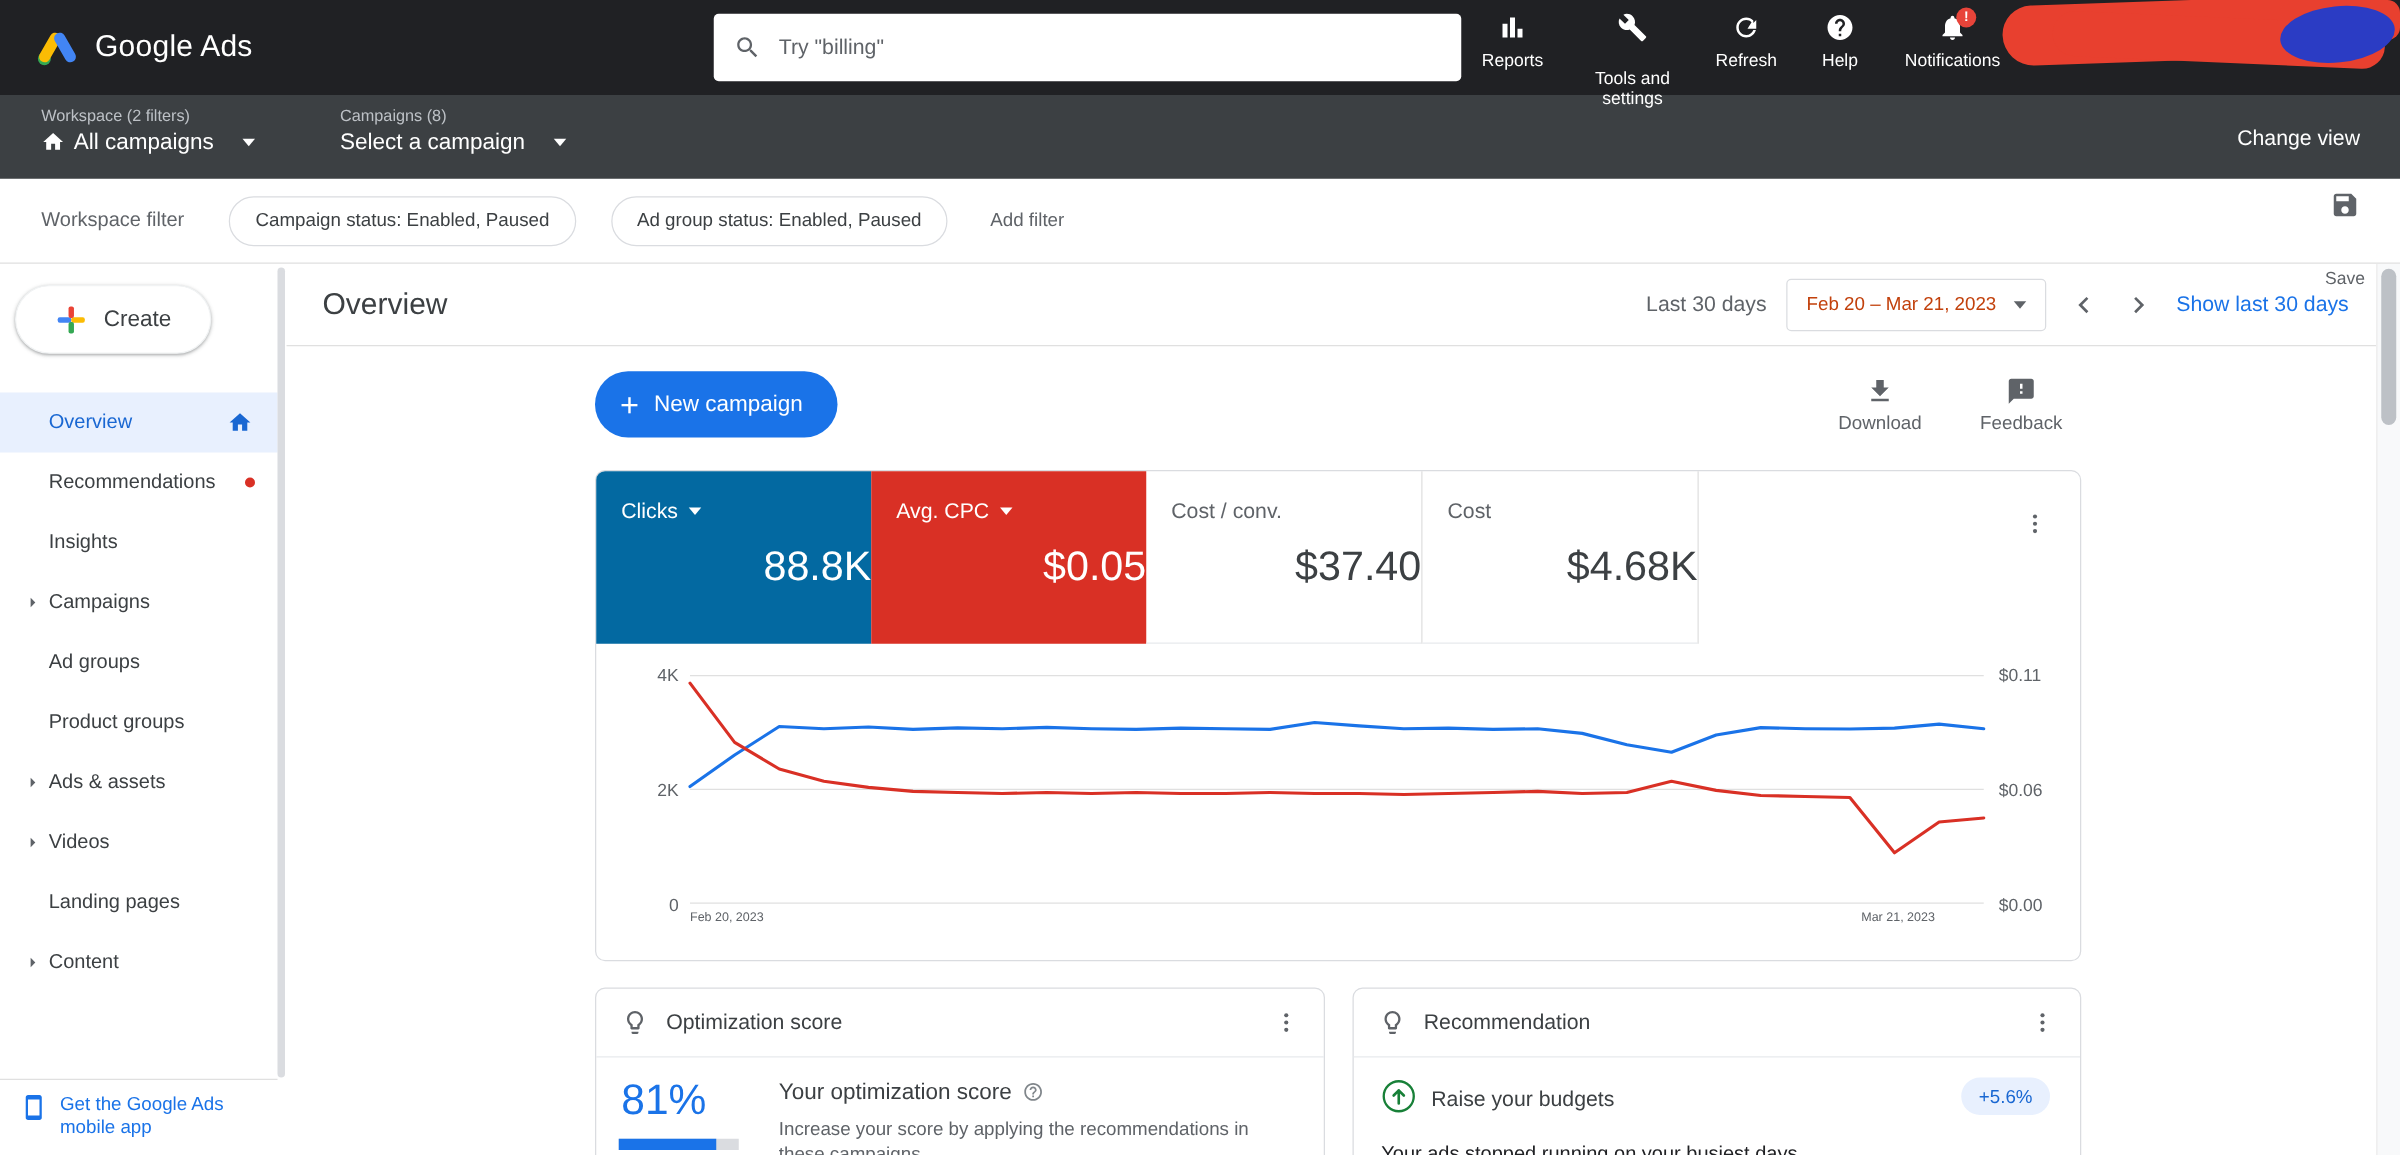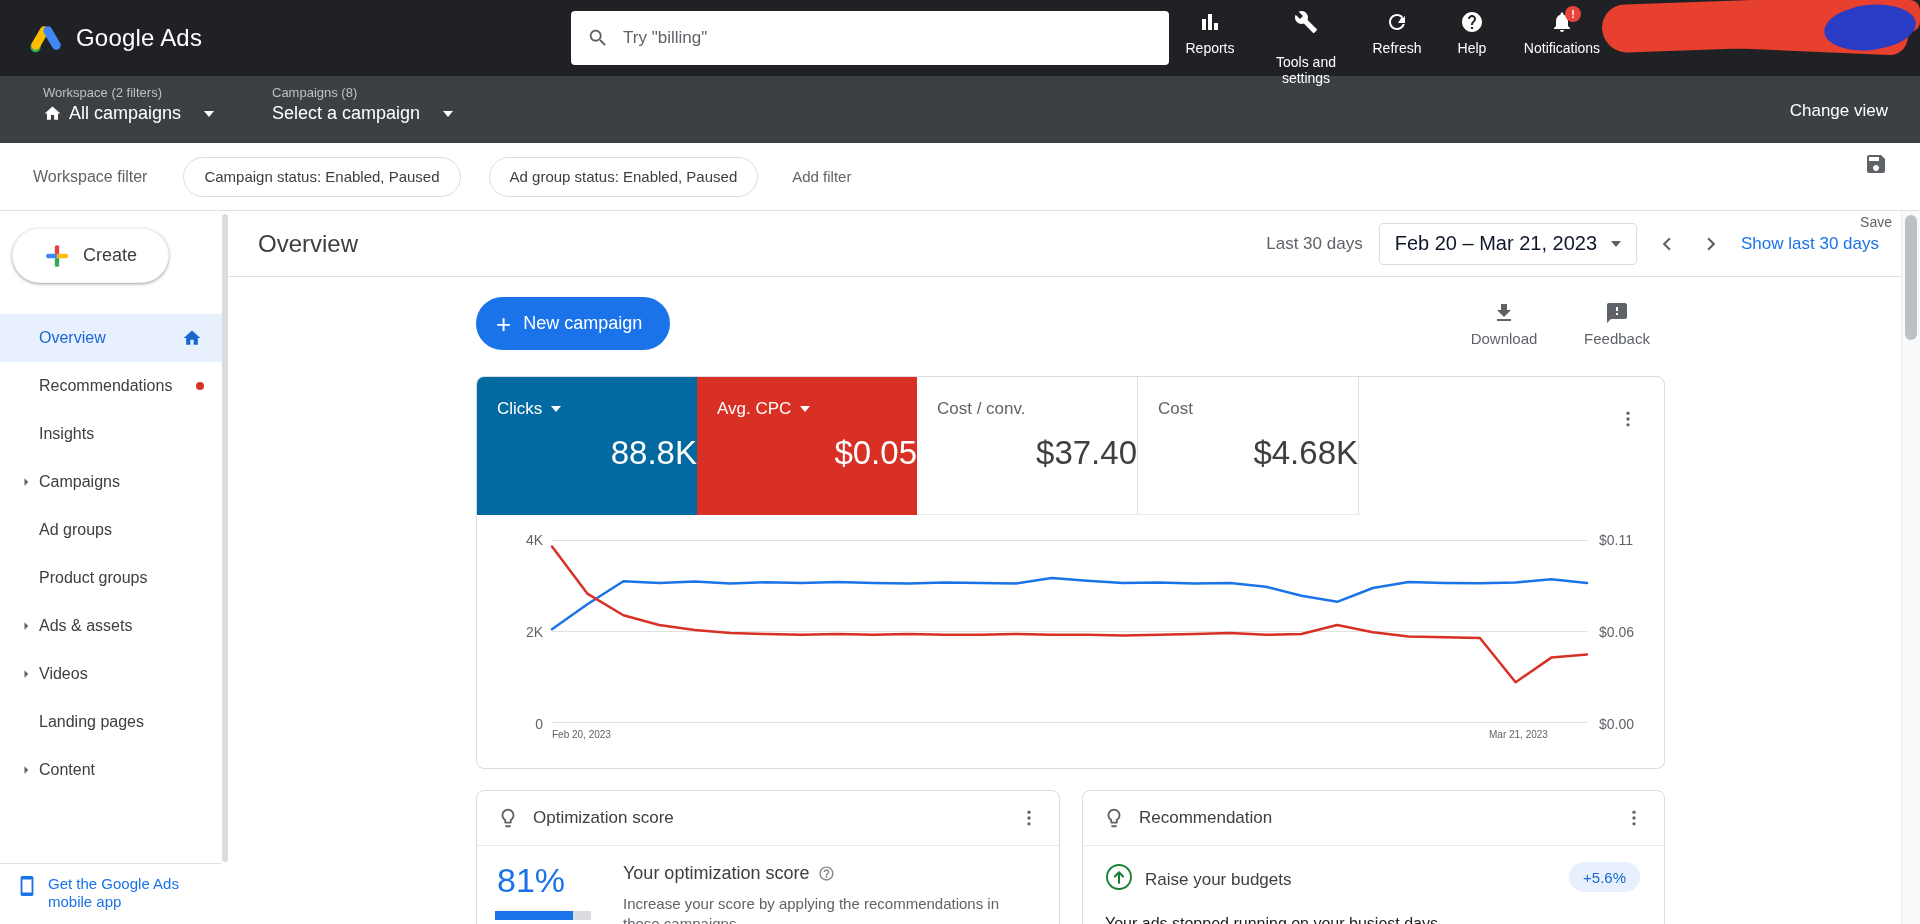--- a/index.html
+++ b/index.html
@@ -73,21 +73,21 @@
   .side-footer .txt { font-size: 15px; color: #1a73e8; line-height: 18px; width: 140px; }
 
   
   .content { position: absolute; top: 211px; left: 229px; width: 1672px; bottom: 0; background: #fff; overflow: hidden; }
   .content-header { position: absolute; top: 0; left: 0; right: 0; height: 66px; border-bottom: 1px solid #e0e0e0;
                     display: flex; align-items: center; background: #fff; }
   .page-title { margin-left: 29px; font-size: 24px; color: #3c4043; }
   .header-right { margin-left: auto; margin-right: 22px; display: flex; align-items: center; gap: 16px; }
   .date-preset { font-size: 17px; color: #5f6368; }
   .datebox { height: 42px; border: 1px solid #dadce0; border-radius: 4px; display: flex; align-items: center;
-             padding: 0 15px; gap: 14px; font-size: 20px; color: #0f172a; cursor: pointer; justify-content: center; }
+             padding: 0 15px; gap: 14px; font-size: 15px; color: #c2410c; cursor: pointer; justify-content: center; }
   .datebox .caret-down { color: #5f6368; }
   .nav-chevron { width: 28px; height: 28px; display: flex; align-items: center; justify-content: center; cursor: pointer; }
   .show-link { font-size: 17px; color: #1a73e8; cursor: pointer; }
 
   .new-campaign { position: absolute; left: 247px; top: 86px; height: 53px; padding: 0 28px 0 20px; border-radius: 27px;
                   background: #1a73e8; color: #fff; display: flex; align-items: center; gap: 12px; font-size: 18px;
                   cursor: pointer; border: none; }
   .new-campaign .plus { font-size: 26px; line-height: 26px; font-weight: normal; }
   .icon-action { position: absolute; display: flex; flex-direction: column; align-items: center; gap: 5px; cursor: pointer; width: 90px; }
   .icon-action .lbl { font-size: 15px; color: #5f6368; }
@@ -206,21 +206,21 @@
     </div>
   </div>
 
   <div class="redact-red1"></div>
   <div class="redact-red2"></div>
   <div class="redact-red3"></div>
   <div class="redact-blue"></div>
 </div>
 
 <div class="navbar">
-  <div class="nav-block" style="left:33px;margin-left:10px;">
+  <div class="nav-block" style="left:33px;">
     <span class="nav-eyebrow">Workspace (2 filters)</span>
     <span class="nav-main">
       <svg width="19" height="19" viewBox="0 0 24 24">
           <path fill="#fff" d="M10 20v-6h4v6h5v-8h3L12 3 2 12h3v8z"></path>
         </svg>
       <span>All campaigns</span>
       <span class="caret-down nav-caret"></span>
     </span>
   </div>
   <div class="nav-block" style="left:272px;">

